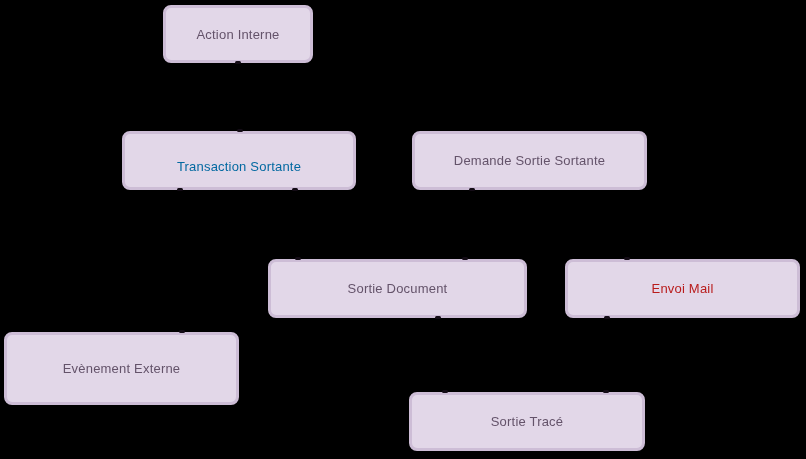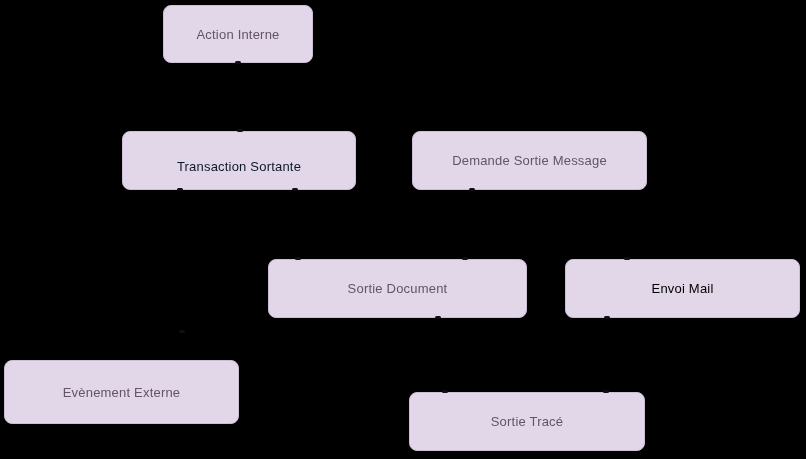--- a/index.html
+++ b/index.html
@@ -12,21 +12,21 @@
     width: 806px;
     height: 459px;
     background: #000000;
     overflow: hidden;
     font-family: "Liberation Sans", "DejaVu Sans", sans-serif;
   }
   .node {
     position: absolute;
     box-sizing: border-box;
     background: #e2d7e8;
-    border: 1px solid #7f1d1d;
+    border: 3px solid #7f1d1d;
     border-radius: 8px;
     display: flex;
     align-items: center;
     justify-content: center;
     z-index: 1;
   }
   .node .label {
     color: #64536a;
     font-size: 13px;
     letter-spacing: 0.2px;
@@ -42,32 +42,32 @@
   }
 </style>
 </head>
 <body>
 
 <div class="canvas" style="background: rgb(0, 0, 0);">
   <div class="node" style="left: 163px; top: 5px; width: 150px; height: 58px; background: rgb(226, 215, 232); border-color: rgb(205, 189, 214);">
     <span class="label" style="color: rgb(100, 83, 106);">Action Interne</span>
   </div>
   <div class="node" style="left: 122px; top: 131px; width: 234px; height: 59px; background: rgb(226, 215, 232); border-color: rgb(205, 189, 214);">
-    <span class="label" style="color: #0f172a; margin-top: 11px;">Transaction Sortante</span>
+    <span class="label" style="color: #0369a1; margin-top: 11px;">Transaction Sortante</span>
   </div>
   <div class="node" style="left: 412px; top: 131px; width: 235px; height: 59px; background: rgb(226, 215, 232); border-color: rgb(205, 189, 214);">
-    <span class="label" style="color: rgb(100, 83, 106);">Demande Sortie Message</span>
+    <span class="label" style="color: rgb(100, 83, 106);">Demande Sortie Sortante</span>
   </div>
   <div class="node" style="left: 268px; top: 259px; width: 259px; height: 59px; background: rgb(226, 215, 232); border-color: rgb(205, 189, 214);">
     <span class="label" style="color: rgb(100, 83, 106);">Sortie Document</span>
   </div>
   <div class="node" style="left: 565px; top: 259px; width: 235px; height: 59px; background: rgb(226, 215, 232); border-color: rgb(205, 189, 214);">
-    <span class="label" style="color: #000000;">Envoi Mail</span>
+    <span class="label" style="color: #b91c1c;">Envoi Mail</span>
   </div>
-  <div class="node" style="left: 4px; top: 332px; width: 235px; height: 64px; background: rgb(226, 215, 232); border-color: rgb(205, 189, 214); margin-top: 28px;">
+  <div class="node" style="left: 4px; top: 332px; width: 235px; height: 73px; background: rgb(226, 215, 232); border-color: rgb(205, 189, 214);">
     <span class="label" style="color: rgb(100, 83, 106);">Evènement Externe</span>
   </div>
   <div class="node" style="left: 409px; top: 392px; width: 236px; height: 59px; background: rgb(226, 215, 232); border-color: rgb(205, 189, 214);">
     <span class="label" style="color: rgb(100, 83, 106);">Sortie Tracé</span>
   </div>
 <div class="arrow-tip" style="left: 235px; top: 61px;"></div>
     <div class="arrow-tip" style="left: 237px; top: 129px;"></div>
     <div class="arrow-tip" style="left: 177px; top: 188px;"></div>
     <div class="arrow-tip" style="left: 292px; top: 188px;"></div>
     <div class="arrow-tip" style="left: 469px; top: 188px;"></div>

